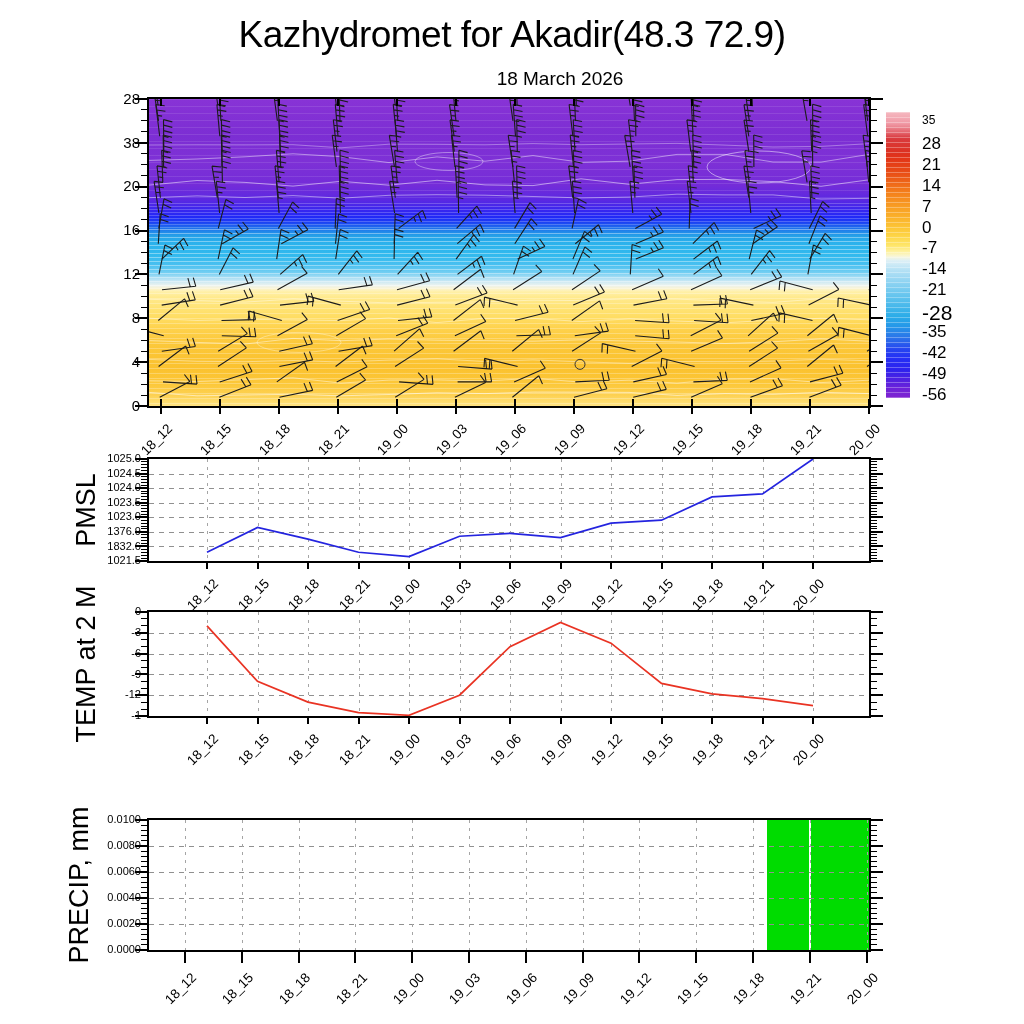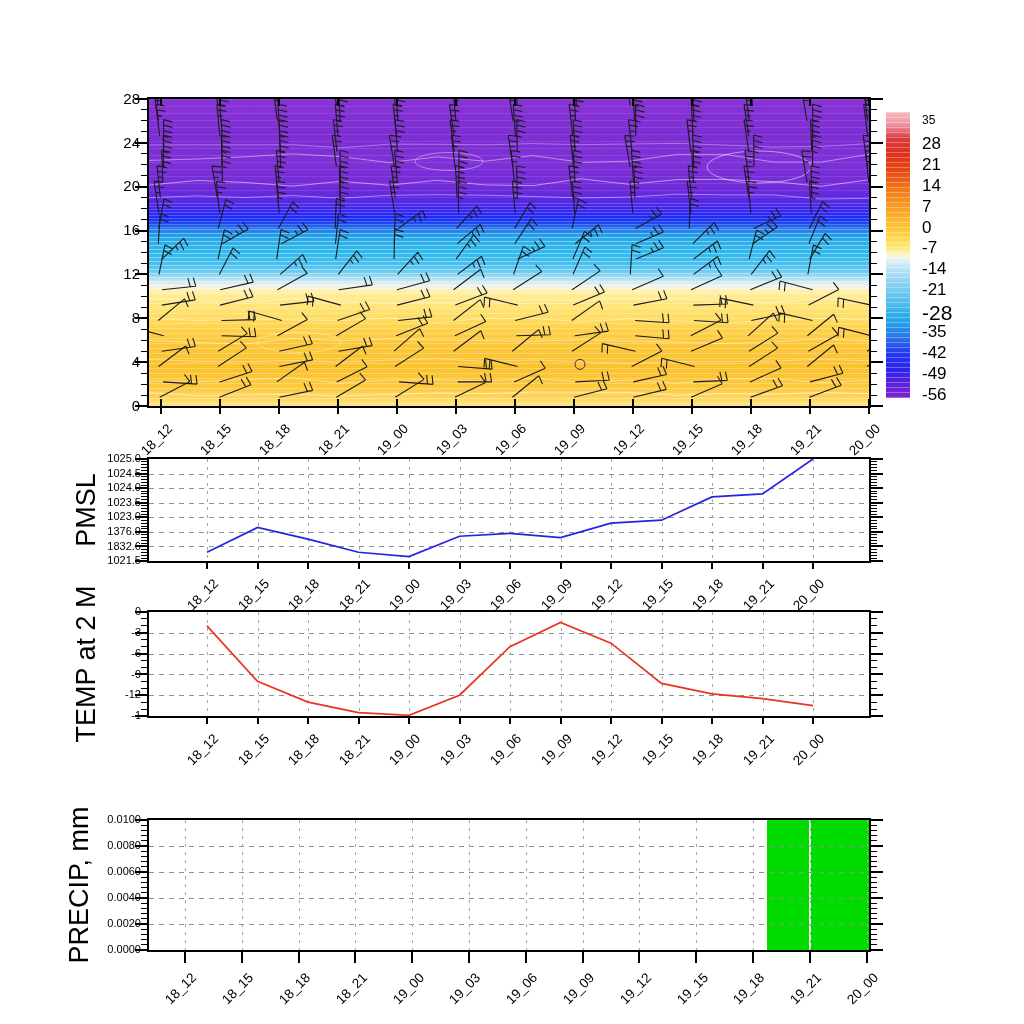--- a/index.html
+++ b/index.html
@@ -47,20 +47,22 @@
   #t-temp{left:86px;top:664px;transform:translate(-50%,-50%) rotate(-90deg);}
   #t-precip{left:79px;top:885px;transform:translate(-50%,-50%) rotate(-90deg);}
   .xlab{position:absolute;font-size:13.5px;white-space:nowrap;
         transform:rotate(-45deg);transform-origin:100% 0;}
   .ylab{position:absolute;text-align:right;white-space:nowrap;}
 </style>
 </head>
 <body>
 
 <div class="page">
+  <div class="title">Kazhydromet for Akadir(48.3 72.9)</div>
+  <div class="subtitle">18 March 2026</div>
 
   <div id="csec" class="panel">
     <div class="inner">
       <div class="cs-bg"></div>
       <div class="stripe st-purple"></div>
       <div class="stripe st-blue"></div>
       <div class="stripe st-cyan"></div>
       <div class="stripe st-yellow"></div>
       <svg id="cs-svg" width="720" height="307">
           <path d="M0.0,98.7 L48.0,96.9 L96.0,98.5 L144.0,96.6 L192.0,99.2 L240.0,96.3 L288.0,95.7 L336.0,96.2 L384.0,97.5 L432.0,98.9 L480.0,98.1 L528.0,95.2 L576.0,95.9 L624.0,95.9 L672.0,100.0 L720.0,99.3 " fill="none" stroke="rgba(255,255,255,0.45)" stroke-width="1"></path>
@@ -760,21 +762,21 @@
       <div style="position: absolute; left: 871px; top: 840.3px; width: 6px; height: 1px; background: rgb(0, 0, 0);"></div>
       <div style="position: absolute; left: 141px; top: 835.1px; width: 6px; height: 1px; background: rgb(0, 0, 0);"></div>
       <div style="position: absolute; left: 871px; top: 835.1px; width: 6px; height: 1px; background: rgb(0, 0, 0);"></div>
       <div style="position: absolute; left: 141px; top: 829.9px; width: 6px; height: 1px; background: rgb(0, 0, 0);"></div>
       <div style="position: absolute; left: 871px; top: 829.9px; width: 6px; height: 1px; background: rgb(0, 0, 0);"></div>
       <div style="position: absolute; left: 141px; top: 824.7px; width: 6px; height: 1px; background: rgb(0, 0, 0);"></div>
       <div style="position: absolute; left: 871px; top: 824.7px; width: 6px; height: 1px; background: rgb(0, 0, 0);"></div>
       <div style="position: absolute; left: 135px; top: 819px; width: 12px; height: 2px; background: rgb(0, 0, 0);"></div>
       <div style="position: absolute; left: 871px; top: 819px; width: 12px; height: 2px; background: rgb(0, 0, 0);"></div>
       <span class="ylab" style="font-size: 15px; top: 89.7px; right: 884px;">28</span>
-      <span class="ylab" style="font-size: 15px; top: 133.557px; right: 884px;">24</span>
+      <span class="ylab" style="font-size: 15px; top: 133.557px; right: 884px;">38</span>
       <span class="ylab" style="font-size: 15px; top: 177.414px; right: 884px;">20</span>
       <span class="ylab" style="font-size: 15px; top: 221.271px; right: 884px;">16</span>
       <span class="ylab" style="font-size: 15px; top: 265px; right: 884px;">12</span>
       <span class="ylab" style="font-size: 15px; top: 308.986px; right: 884px;">8</span>
       <span class="ylab" style="font-size: 15px; top: 352.843px; right: 884px;">4</span>
       <span class="ylab" style="font-size: 15px; top: 396.7px; right: 884px;">0</span>
       <span class="ylab" style="font-size: 11px; top: 452.18px; right: 883px;">1025.0</span>
       <span class="ylab" style="font-size: 11px; top: 466.751px; right: 883px;">1024.5</span>
       <span class="ylab" style="font-size: 11px; top: 481.323px; right: 883px;">1024.0</span>
       <span class="ylab" style="font-size: 11px; top: 495.894px; right: 883px;">1023.5</span>

